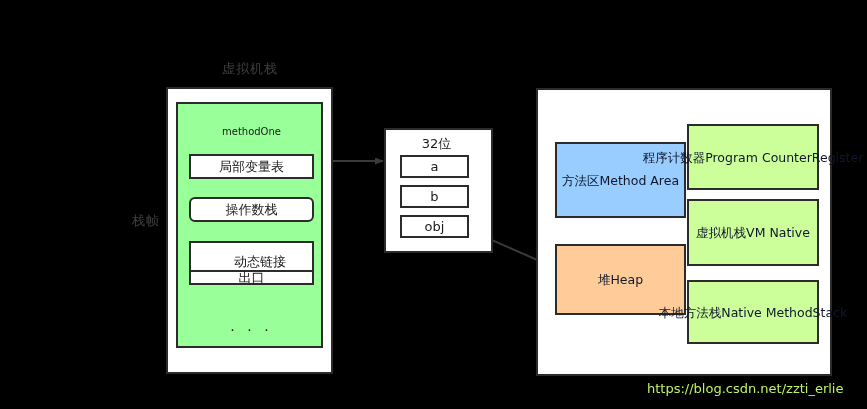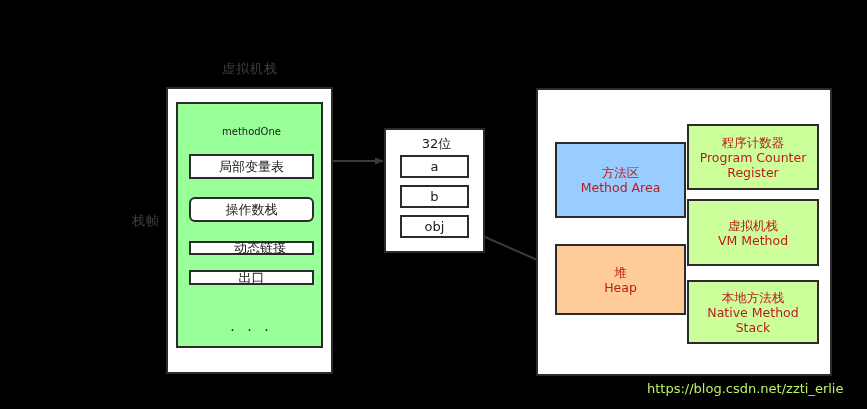--- a/index.html
+++ b/index.html
@@ -76,25 +76,25 @@
     color: #1a1a1a;
     font-size: 13px;
     display: flex;
     align-items: center;
     justify-content: center;
   }
 
   
   .rt-box {
     border: 2px solid #2b2b2b;
-    color: #b91c1c;
+    color: #0f172a;
     font-size: 12.5px;
     line-height: 15px;
     display: flex;
-    flex-direction: column;
+    flex-direction: row;
     align-items: center;
     justify-content: center;
     text-align: center;
     white-space: nowrap;
   }
   .rt-blue   { background: #99ccff; }
   .rt-orange { background: #ffcc99; }
   .rt-green  { background: #ccff99; }
 
   
@@ -136,29 +136,29 @@
   <div class="abs panel-white" style="left:166px; top:87px; width:167px; height:287px;">
 
     <div class="abs frame-green" style="left:8px; top:13px; width:147px; height:246px;">
 
       <div class="abs frame-title" style="left:0; top:22px; width:147px;">methodOne</div>
 
       <div class="abs slot" style="left:11px; top:50px; width:125px; height:25px;">局部变量表</div>
 
       <div class="abs slot" style="left:11px; top:93px; width:125px; height:25px;border-radius:6px;">操作数栈</div>
 
-      <div class="abs slot" style="left:11px; top:137px; width:125px; height:14px;padding-left:17px;">动态链接</div>
+      <div class="abs slot" style="left:11px; top:137px; width:125px; height:42px;padding-left:17px;">动态链接</div>
 
       <div class="abs slot" style="left:11px; top:166px; width:125px; height:15px;">出口</div>
 
       <div class="abs dots" style="left:0; top:214px; width:147px;">. . .</div>
     </div>
   </div>
 
-  <div class="abs bits-box" style="left:384px; top:128px; width:101px; height:125px;padding-left:12px;">
+  <div class="abs bits-box" style="left:384px; top:128px; width:109px; height:125px;padding-left:12px;">
 
     <div class="abs bits-title" style="left:0; top:5px; width:101px;">32位</div>
 
     <div class="abs bits-slot" style="left:14px; top:25px; width:69px; height:23px;">a</div>
 
     <div class="abs bits-slot" style="left:14px; top:55px; width:69px; height:23px;">b</div>
 
     <div class="abs bits-slot" style="left:14px; top:85px; width:69px; height:23px;">obj</div>
   </div>
 
@@ -175,21 +175,21 @@
     </div>
 
     <div class="abs rt-box rt-green" style="left:149px; top:34px; width:132px; height:66px;">
       <span>程序计数器</span>
       <span>Program Counter</span>
       <span>Register</span>
     </div>
 
     <div class="abs rt-box rt-green" style="left:149px; top:109px; width:132px; height:67px;">
       <span>虚拟机栈</span>
-      <span>VM Method</span>
+      <span>VM Native</span>
     </div>
 
     <div class="abs rt-box rt-green" style="left:149px; top:190px; width:132px; height:64px;">
       <span>本地方法栈</span>
       <span>Native Method</span>
       <span>Stack</span>
     </div>
   </div>
 
   <div class="abs watermark" style="left:647px; top:381px;">https://blog.csdn.net/zzti_erlie</div>

